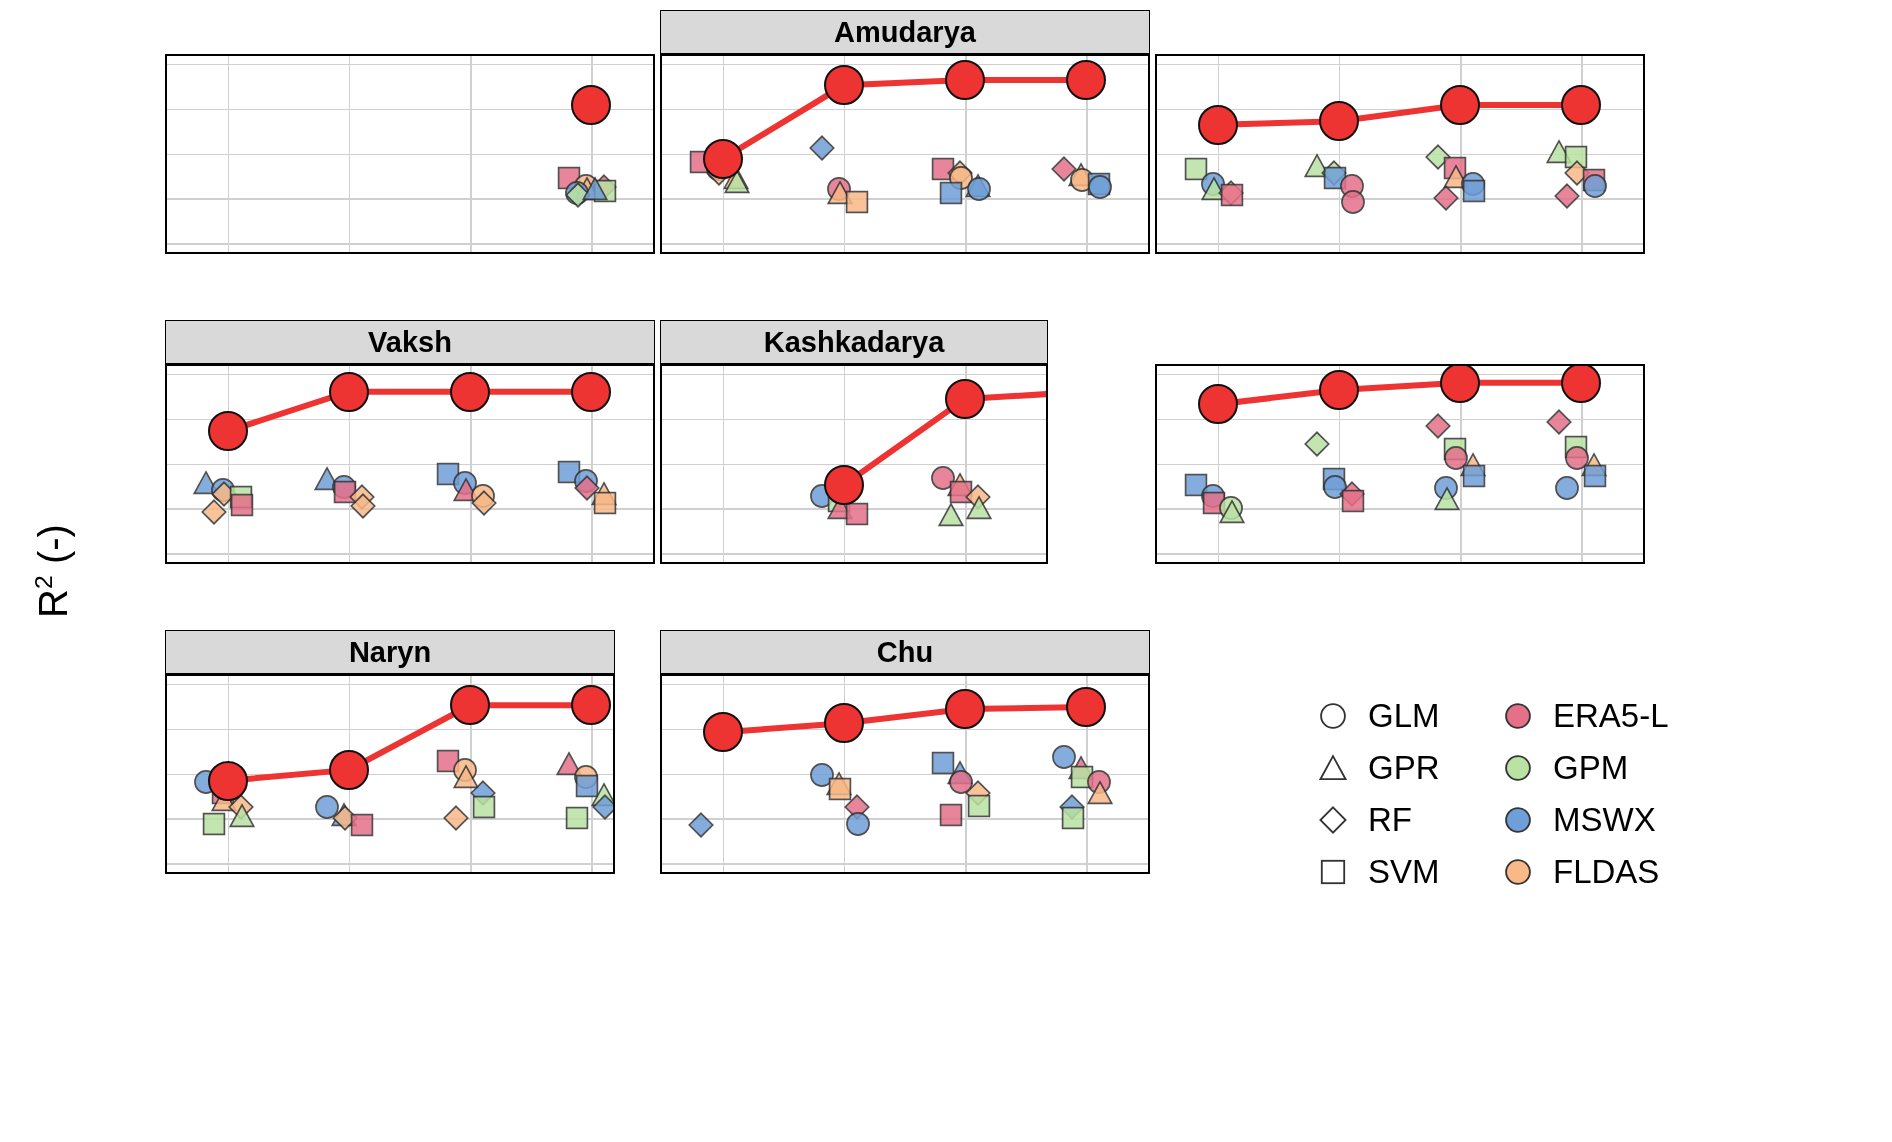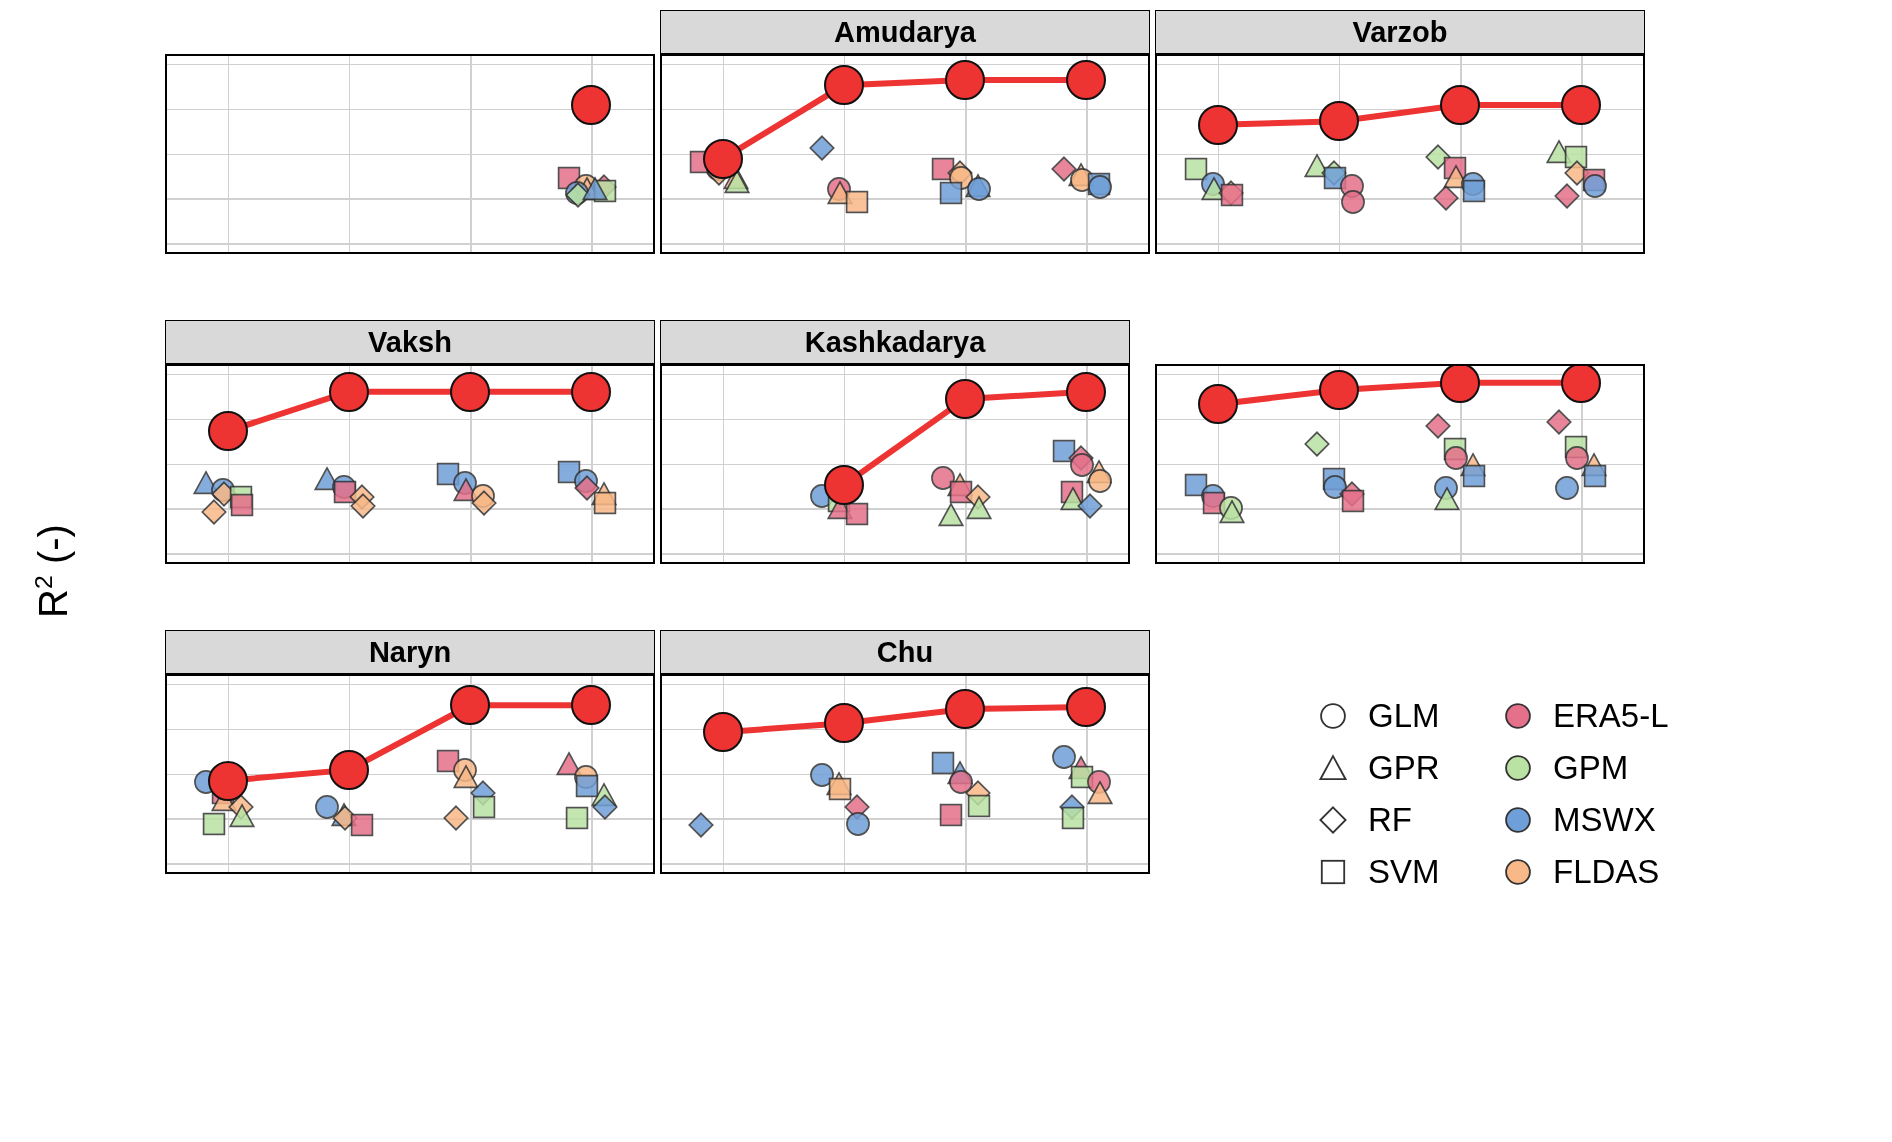--- a/index.html
+++ b/index.html
@@ -268,21 +268,20 @@
           <svg class="mainline" width="485" height="195">
             <path d="M 60.625 102.882 L 181.875 29.327999999999985 L 303.125 23.94599999999998 L 424.375 23.94599999999998" stroke="#ee3333" stroke-width="6" fill="none"></path>
           </svg>
           <div class="bigdot" style="left: 60.625px; top: 102.882px; background: rgb(238, 51, 51);"></div>
           <div class="bigdot" style="left: 181.875px; top: 29.328px; background: rgb(238, 51, 51);"></div>
           <div class="bigdot" style="left: 303.125px; top: 23.946px; background: rgb(238, 51, 51);"></div>
           <div class="bigdot" style="left: 424.375px; top: 23.946px; background: rgb(238, 51, 51);"></div>
         </div>
       </div>
       <div class="panel" style="left: 1095px; top: 10px; width: 490px; height: 290px;">
-        <div class="strip">Varzob</div>
         <div class="plotarea">
           <div class="gridline-v" style="left: 60.625px;"></div>
           <div class="xtick-mark" style="left: 60.625px;"></div>
           <div class="gridline-v" style="left: 181.875px;"></div>
           <div class="xtick-mark" style="left: 181.875px;"></div>
           <div class="gridline-v" style="left: 303.125px;"></div>
           <div class="xtick-mark" style="left: 303.125px;"></div>
           <div class="gridline-v" style="left: 424.375px;"></div>
           <div class="xtick-mark" style="left: 424.375px;"></div>
           <div class="gridline-h" style="top: 187.2px;"></div>
@@ -456,21 +455,21 @@
             </svg></div>
           <svg class="mainline" width="485" height="195">
             <path d="M 60.625 65.20799999999997 L 181.875 25.73999999999999 L 303.125 25.73999999999999 L 424.375 25.73999999999999" stroke="#ee3333" stroke-width="6" fill="none"></path>
           </svg>
           <div class="bigdot" style="left: 60.625px; top: 65.208px; background: rgb(238, 51, 51);"></div>
           <div class="bigdot" style="left: 181.875px; top: 25.74px; background: rgb(238, 51, 51);"></div>
           <div class="bigdot" style="left: 303.125px; top: 25.74px; background: rgb(238, 51, 51);"></div>
           <div class="bigdot" style="left: 424.375px; top: 25.74px; background: rgb(238, 51, 51);"></div>
         </div>
       </div>
-      <div class="panel" style="left: 600px; top: 320px; width: 470px; height: 290px;">
+      <div class="panel" style="left: 600px; top: 320px; width: 388px; height: 290px;">
         <div class="strip">Kashkadarya</div>
         <div class="plotarea">
           <div class="gridline-v" style="left: 60.625px;"></div>
           <div class="xtick-mark" style="left: 60.625px;"></div>
           <div class="gridline-v" style="left: 181.875px;"></div>
           <div class="xtick-mark" style="left: 181.875px;"></div>
           <div class="gridline-v" style="left: 303.125px;"></div>
           <div class="xtick-mark" style="left: 303.125px;"></div>
           <div class="gridline-v" style="left: 424.375px;"></div>
           <div class="xtick-mark" style="left: 424.375px;"></div>
@@ -637,21 +636,21 @@
             </svg></div>
           <svg class="mainline" width="485" height="195">
             <path d="M 60.625 38.29799999999999 L 181.875 23.94599999999998 L 303.125 16.769999999999992 L 424.375 16.769999999999992" stroke="#ee3333" stroke-width="6" fill="none"></path>
           </svg>
           <div class="bigdot" style="left: 60.625px; top: 38.298px; background: rgb(238, 51, 51);"></div>
           <div class="bigdot" style="left: 181.875px; top: 23.946px; background: rgb(238, 51, 51);"></div>
           <div class="bigdot" style="left: 303.125px; top: 16.77px; background: rgb(238, 51, 51);"></div>
           <div class="bigdot" style="left: 424.375px; top: 16.77px; background: rgb(238, 51, 51);"></div>
         </div>
       </div>
-      <div class="panel" style="left: 105px; top: 630px; width: 490px; height: 290px;">
+      <div class="panel" style="left: 105px; top: 630px; width: 450px; height: 290px;">
         <div class="strip">Naryn</div>
         <div class="plotarea">
           <div class="gridline-v" style="left: 60.625px;"></div>
           <div class="xtick-mark" style="left: 60.625px;"></div>
           <div class="gridline-v" style="left: 181.875px;"></div>
           <div class="xtick-mark" style="left: 181.875px;"></div>
           <div class="gridline-v" style="left: 303.125px;"></div>
           <div class="xtick-mark" style="left: 303.125px;"></div>
           <div class="gridline-v" style="left: 424.375px;"></div>
           <div class="xtick-mark" style="left: 424.375px;"></div>

